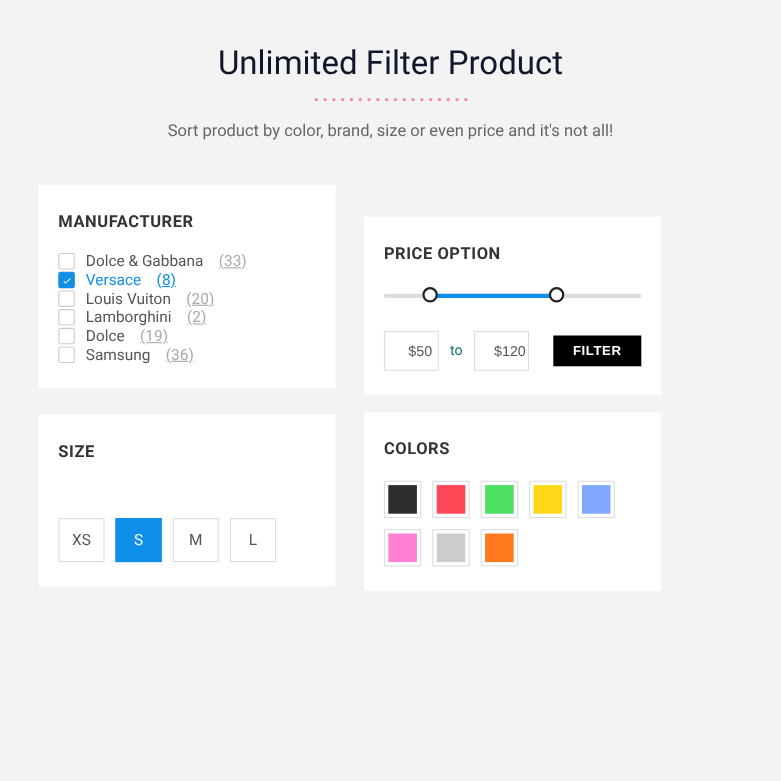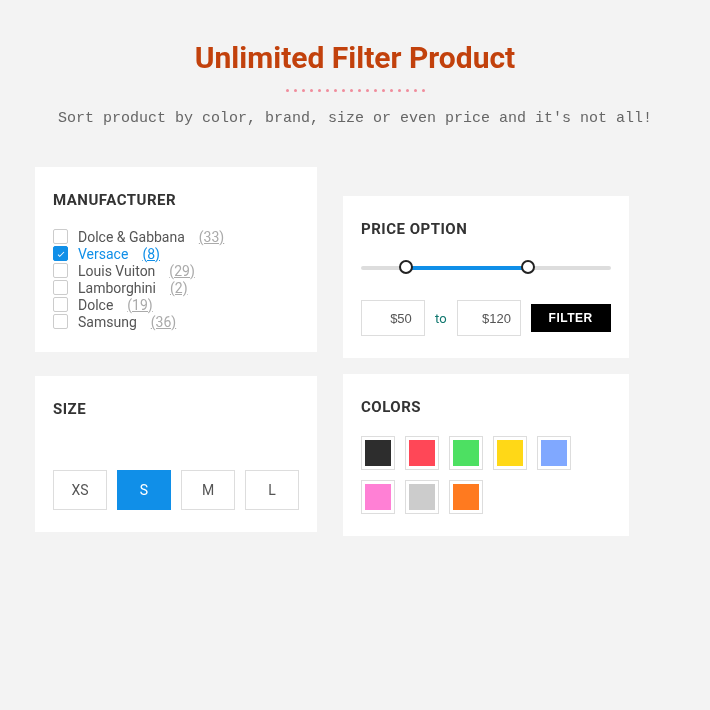--- a/index.html
+++ b/index.html
@@ -5,26 +5,26 @@
 * { box-sizing: border-box; margin: 0; padding: 0; }
 body {
   font-family: -apple-system, BlinkMacSystemFont, "Segoe UI", Roboto, sans-serif;
   background: #f3f3f3;
   width: 710px;
   height: 710px;
   padding: 40px 35px 30px;
   color: #2a2a2a;
 }
 .header { text-align: center; margin-bottom: 35px; }
-.header h1 { font-size: 30px; font-weight: 700; color: #c2410c; margin-bottom: 14px; }
+.header h1 { font-size: 30px; font-weight: 400; color: #0f172a; margin-bottom: 14px; }
 .dots {
   display: flex; justify-content: center; gap: 5px; margin-bottom: 18px;
 }
 .dots span { width: 3px; height: 3px; background: #f08c9c; border-radius: 50%; display: block; }
-.subtitle { font-size: 15px; color: #666; font-family: Liberation Mono, monospace; }
+.subtitle { font-size: 15px; color: #666; }
 
 .layout { display: flex; gap: 26px; }
 .col { display: flex; flex-direction: column; gap: 24px; justify-content: center; }
 .col1 { flex: 0 0 270px; }
 .col2 { flex: 0 0 270px; margin-top: 34px; gap: 16px; }
 
 .card { background: #fff; padding: 24px 18px 22px; }
 .card h2 {
   font-size: 15px; font-weight: 700; letter-spacing: 0.5px;
   color: #333; margin-bottom: 20px;
@@ -41,41 +41,41 @@
 }
 .mfr-item.checked .box { background: #108fe8; border-color: #108fe8; }
 .mfr-item.checked .box svg { width: 10px; height: 10px; }
 .mfr-item .lbl { color: #555; }
 .mfr-item.checked .lbl { color: #108fe8; }
 .mfr-item .cnt { color: #aaa; margin-left: 4px; text-decoration: underline; }
 .mfr-item.checked .cnt { color: #108fe8; }
 
 .sizes { display: flex; gap: 10px; }
 .size-opt {
-  width: 54px; height: 40px; border: 1px solid #ddd; display: flex;
+  width: 42px; height: 40px; border: 1px solid #ddd; display: flex;
   align-items: center; justify-content: center; font-size: 14px; color: #555;
   cursor: pointer; background: #fff; margin-top: 32px;
 }
 .size-opt.sel { background: #108fe8; border-color: #108fe8; color: #fff; }
 
 .slider { position: relative; height: 18px; margin: 8px 0 24px; }
 .slider .rail {
   position: absolute; top: 8px; left: 0; right: 0; height: 4px;
   background: #ddd; border-radius: 2px;
 }
 .slider .track {
   position: absolute; top: 8px; height: 4px; background: #108fe8; border-radius: 2px;
 }
 .slider .thumb {
   position: absolute; top: 2px; width: 14px; height: 14px; border-radius: 50%;
   background: #fff; border: 2px solid #222; margin-left: -7px; cursor: grab;
 }
 .price-row { display: flex; align-items: center; gap: 10px; }
 .price-in {
-  width: 64px; height: 36px; border: 1px solid #ddd; font-size: 13px;
+  width: 50px; height: 36px; border: 1px solid #ddd; font-size: 13px;
   text-align: center; color: #555; padding-left: 16px;
 }
 .price-to { font-size: 13px; color: #0f766e; }
 .filter-btn {
   margin-left: auto; background: #000; color: #fff; border: none;
   padding: 0 18px; height: 28px; font-size: 12px; font-weight: 700;
   letter-spacing: 0.5px; cursor: pointer;
 }
 
 .colors { display: flex; flex-wrap: wrap; gap: 10px; max-width: 210px; }
@@ -128,21 +128,21 @@
               <svg viewBox="0 0 24 24">
                 <path fill="#fff" d="M9 16.2l-3.5-3.5-1.4 1.4L9 19 20 8l-1.4-1.4z"></path>
               </svg>
             </span>
             <span class="lbl">Versace</span>
             <span class="cnt">(8)</span>
           </div>
           <div class="mfr-item">
             <span class="box"></span>
             <span class="lbl">Louis Vuiton</span>
-            <span class="cnt">(29)</span>
+            <span class="cnt">(20)</span>
           </div>
           <div class="mfr-item">
             <span class="box"></span>
             <span class="lbl">Lamborghini</span>
             <span class="cnt">(2)</span>
           </div>
           <div class="mfr-item">
             <span class="box"></span>
             <span class="lbl">Dolce</span>
             <span class="cnt">(19)</span>

